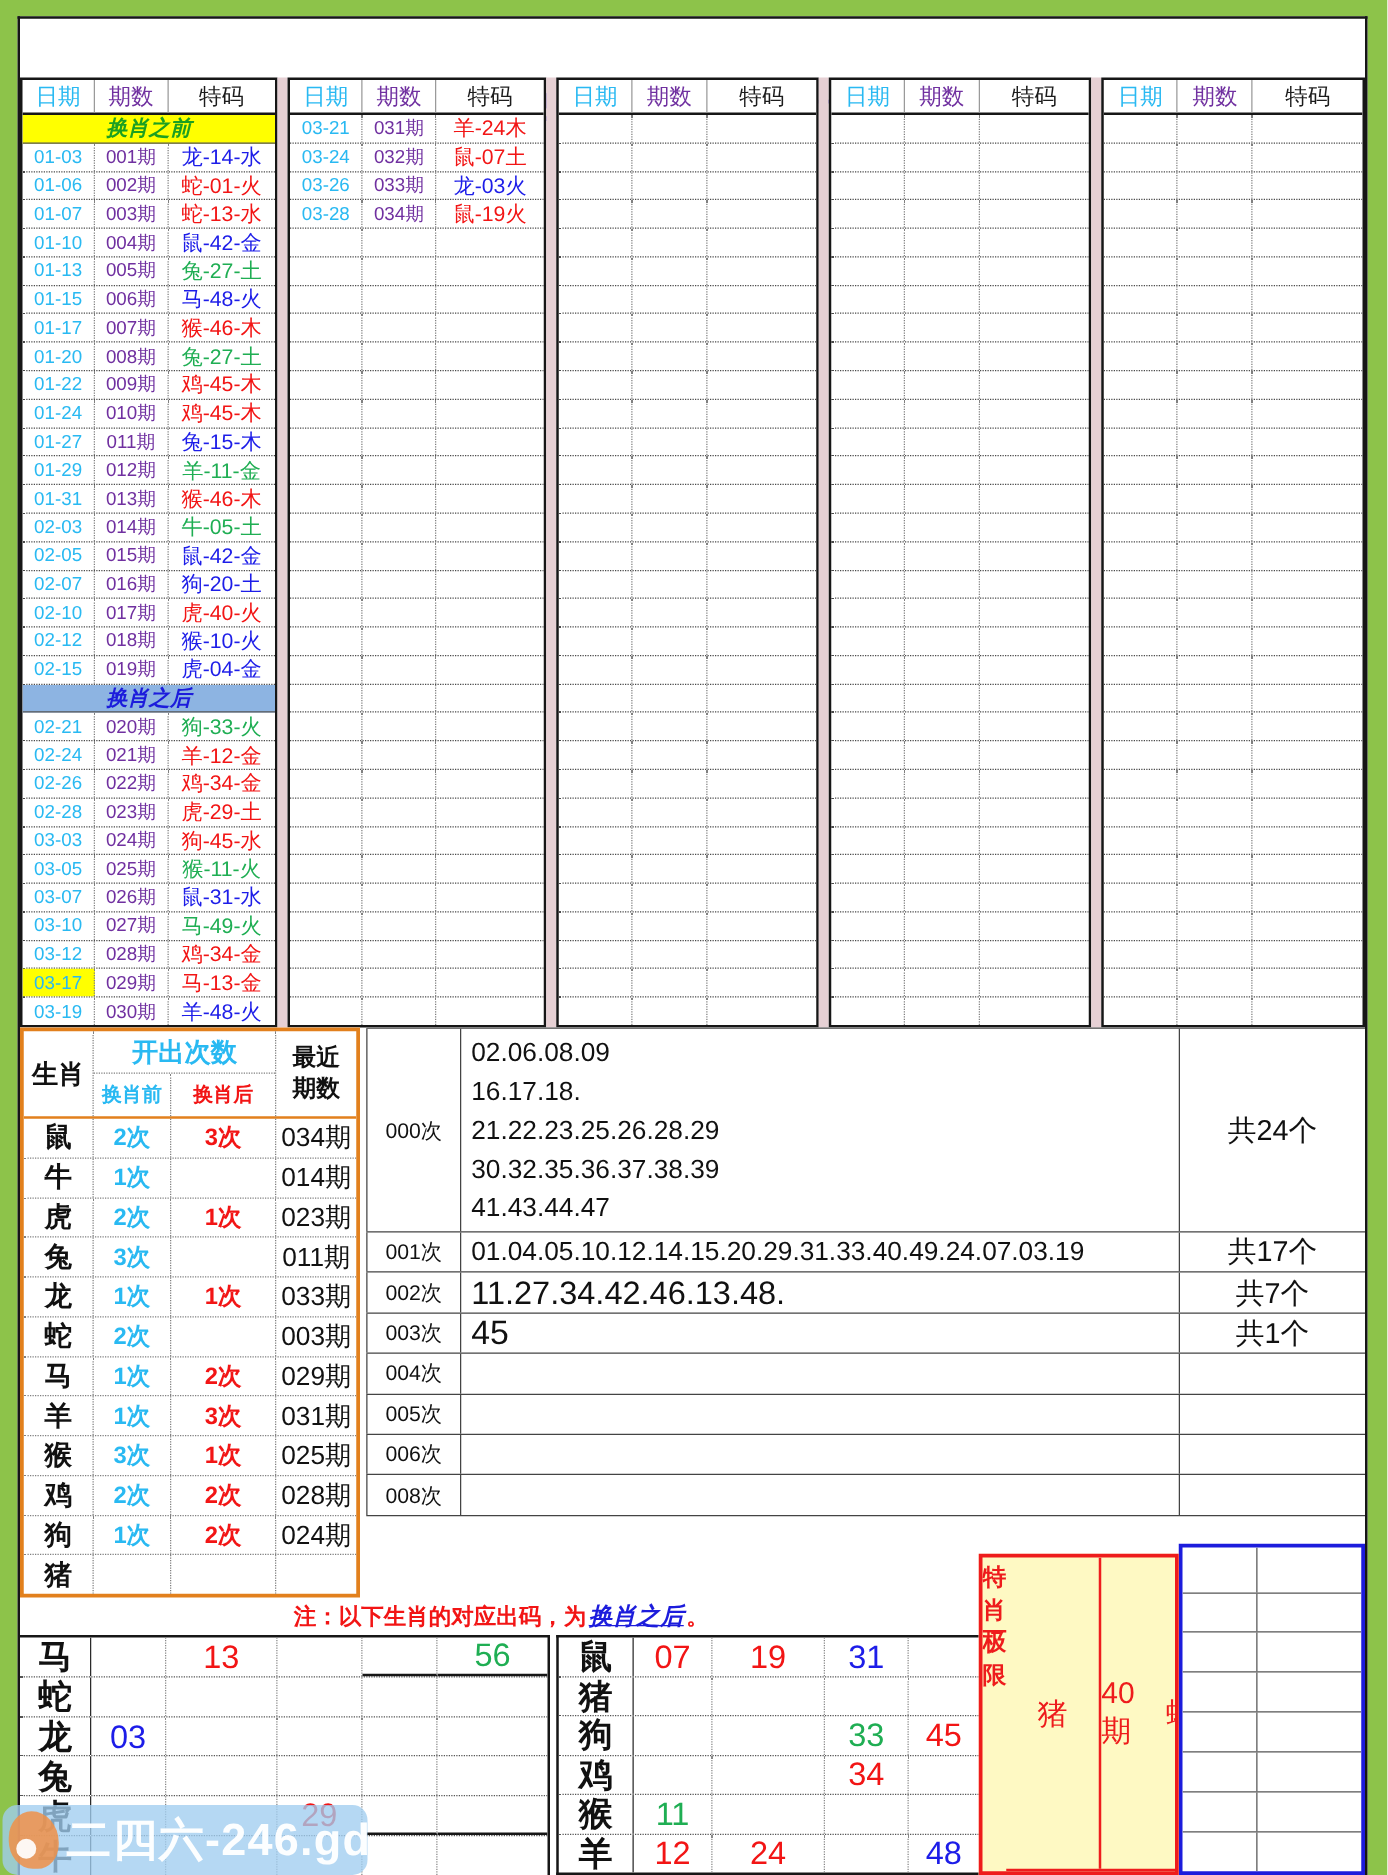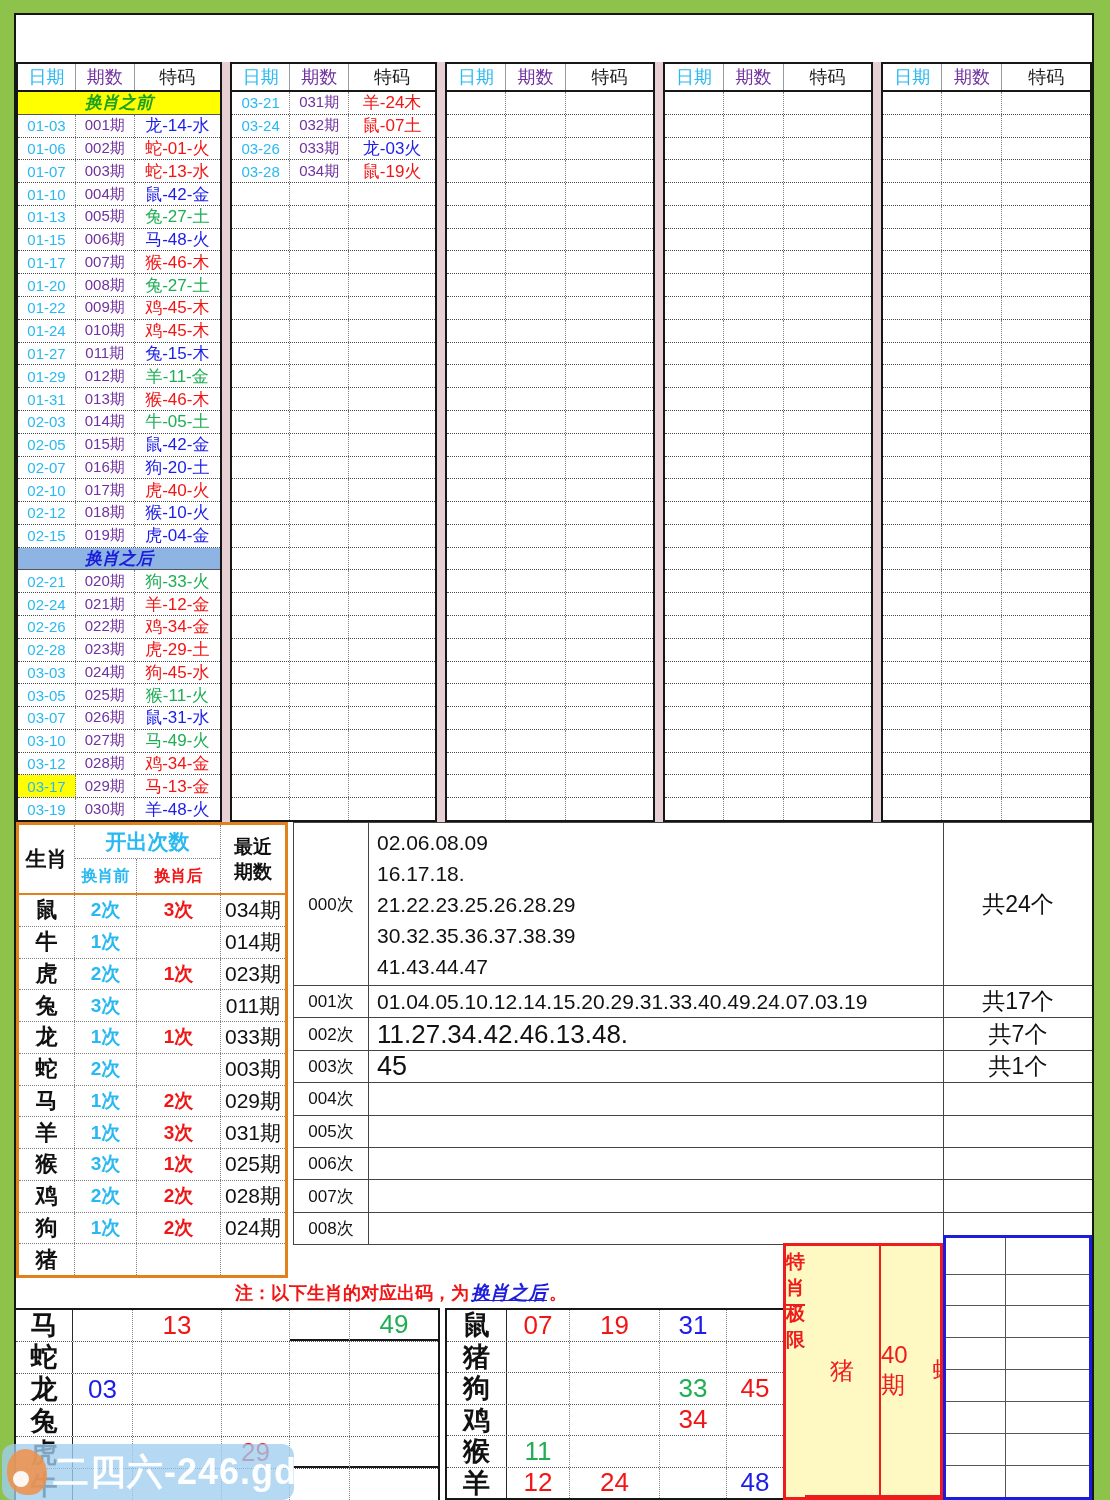--- a/index.html
+++ b/index.html
@@ -1084,46 +1084,41 @@
       <div class="crow cr5">
         <div class="c-label">005次</div>
         <div class="c-content"></div>
         <div class="c-total"></div>
       </div>
       <div class="crow cr6">
         <div class="c-label">006次</div>
         <div class="c-content"></div>
         <div class="c-total"></div>
       </div>
-      <div class="crow cr7">
-        <div class="c-label">007次</div>
-        <div class="c-content"></div>
-        <div class="c-total"></div>
-      </div>
       <div class="crow cr8">
         <div class="c-label">008次</div>
         <div class="c-content"></div>
         <div class="c-total"></div>
       </div>
     </div>
 
   <div class="note">
     <span>注：以下生肖的对应出码，为</span>
     <span class="link">换肖之后</span>
     <span>。</span>
   </div>
 
   <div class="btable bl">
       <div class="brow">
         <div class="b-label">马</div>
         <div class="b-cell c1"></div>
         <div class="b-cell c2 k-r">13</div>
         <div class="b-cell c3"></div>
         <div class="b-cell c4 solid-b"></div>
-        <div class="b-cell c5 k-g solid-b">49</div>
+        <div class="b-cell c5 k-g solid-b">56</div>
       </div>
       <div class="brow">
         <div class="b-label">蛇</div>
         <div class="b-cell c1"></div>
         <div class="b-cell c2"></div>
         <div class="b-cell c3"></div>
         <div class="b-cell c4"></div>
         <div class="b-cell c5"></div>
       </div>
       <div class="brow">

